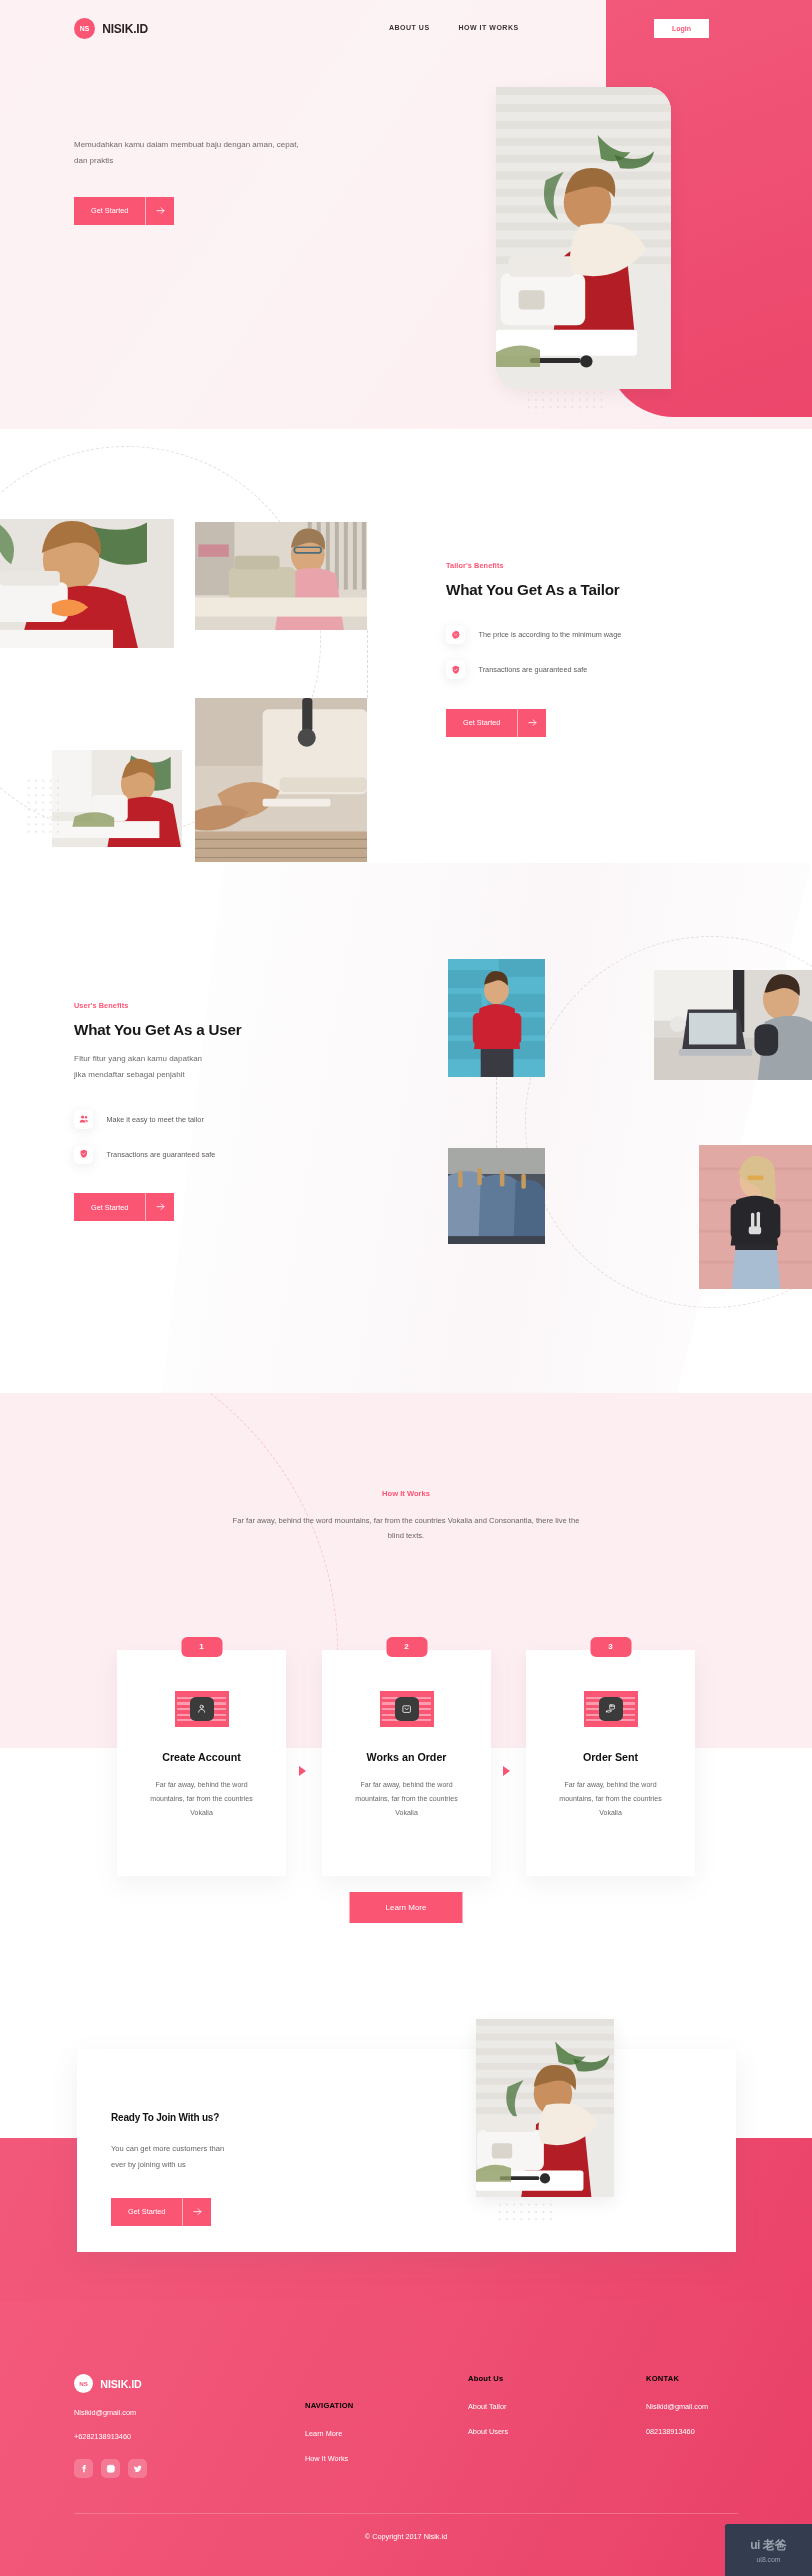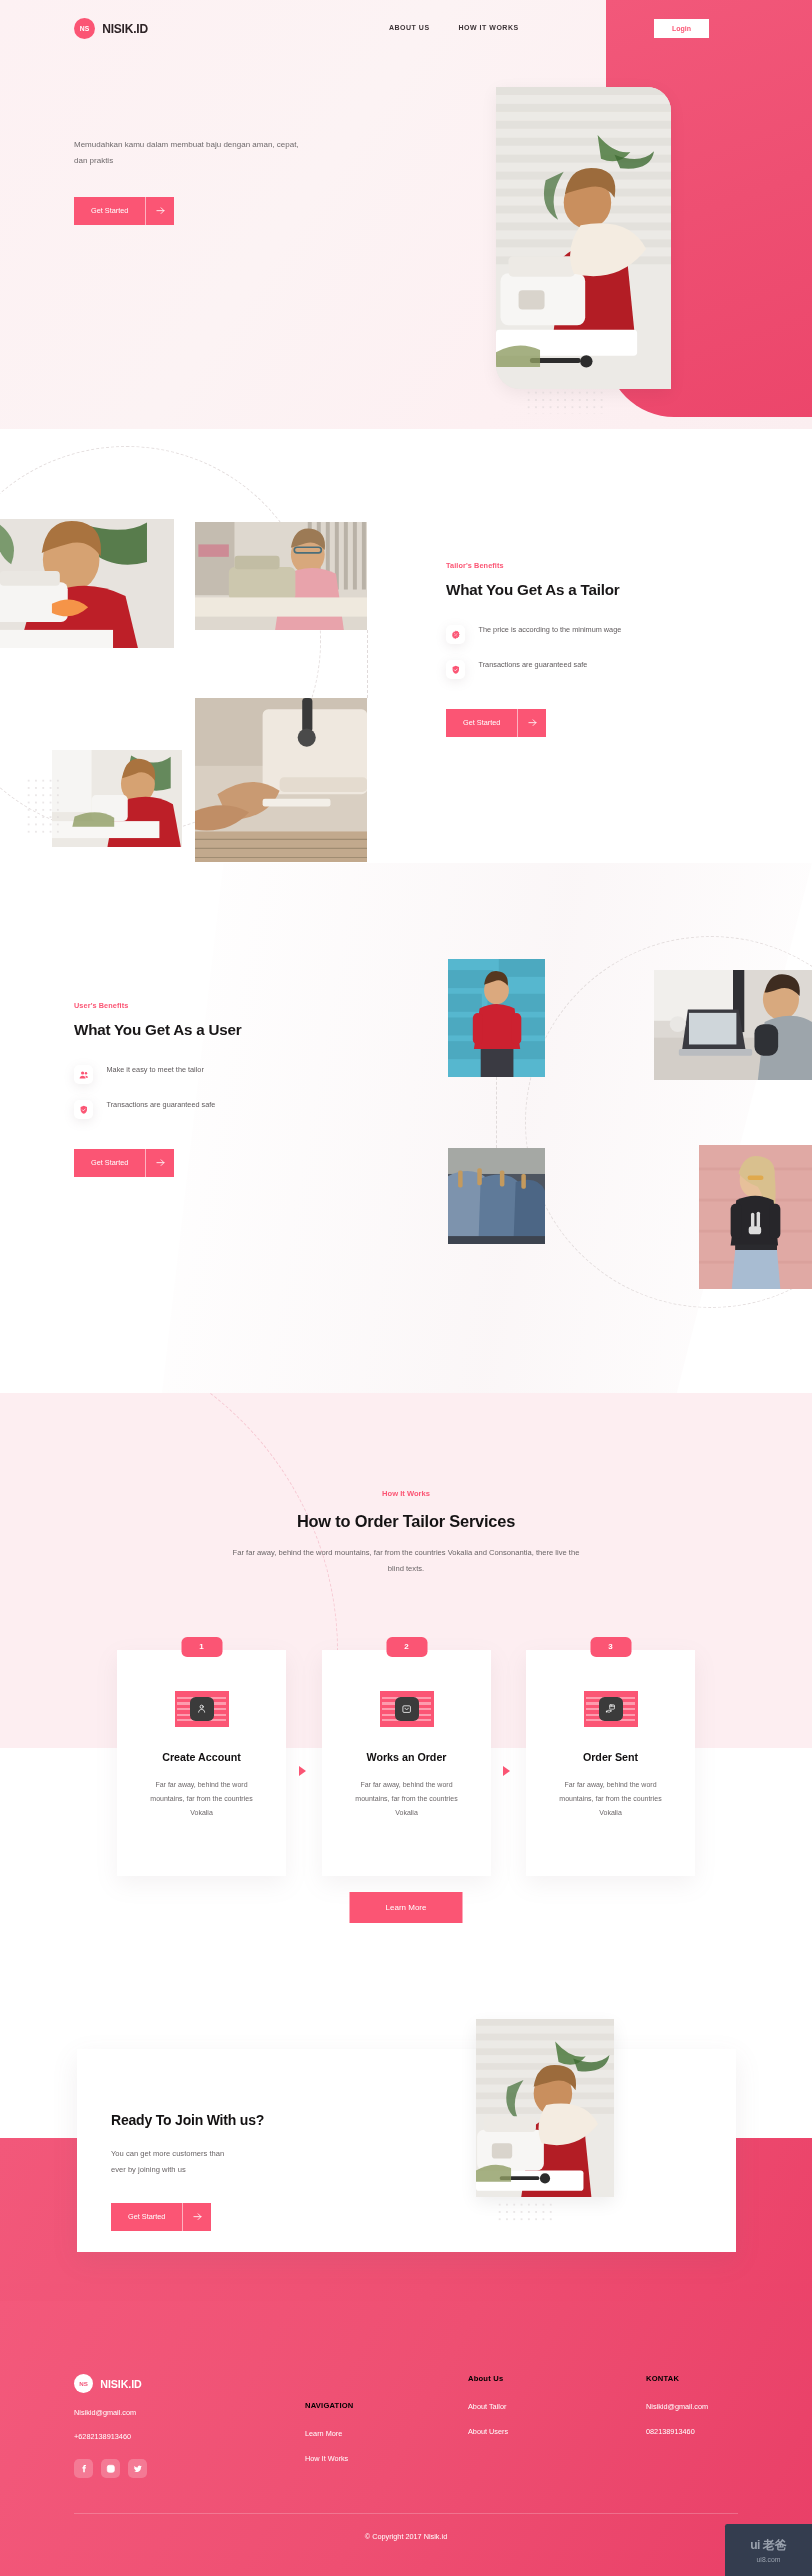--- a/index.html
+++ b/index.html
@@ -138,21 +138,21 @@
     margin-top: 11.3px; font-size: 15.2px; font-weight: 800; color: #191718; letter-spacing: -0.2px;
   }
   .sec-desc { margin-top: 12.4px; font-size: 8px; line-height: 2.0; color: #6f6a6c; }
 
   .benefit-block { position: absolute; }
   .b-tailor { left: 446px; top: 561px; width: 293px; }
   .b-user   { left: 74px; top: 1001px; width: 293px; }
 
   .feature-list { margin-top: 19px; }
   .feature-row {
-    display: flex; gap: 13.5px;
+    display: flex; align-items: center; gap: 13.5px;
     padding: 8px 0;
   }
   .feature-ic {
     width: 19px; height: 19px; border-radius: 5.1px;
     background: #fff;
     box-shadow: 0 2.8px 10.2px rgba(140,120,125,.14);
     display: flex; align-items: center; justify-content: center;
     flex: 0 0 auto;
   }
   .feature-ic svg { width: 9.6px; height: 9.6px; }
@@ -257,21 +257,21 @@
   .cta-pinkband {
     position: absolute; left: 0; top: 2138px; width: 812px; height: 214px;
     background: linear-gradient(115deg, #f2587a 0%, #ee4f72 55%, #eb4269 100%);
   }
   .cta-card {
     position: absolute; left: 77px; top: 2049px;
     width: 659px; height: 203px; background: #fff;
     box-shadow: 0 9px 25px rgba(120,100,105,.10);
   }
   .cta-copy { position: absolute; left: 111px; top: 2112px; width: 293px; z-index: 5; }
-  .cta-title { font-size: 14px; font-weight: 800; color: #131112; letter-spacing: -0.2px; }
+  .cta-title { font-size: 10px; font-weight: 800; color: #131112; letter-spacing: -0.2px; }
   .cta-desc { margin-top: 18px; font-size: 7.6px; line-height: 2.1; color: #6a6567; }
   .cta-photo {
     position: absolute; left: 476px; top: 2019px;
     width: 138px; height: 178px; z-index: 6;
     box-shadow: 0 5.6px 17px rgba(0,0,0,.07);
   }
   .cta-dots { left: 496px; top: 2201px; width: 56px; height: 20.3px; z-index: 6; }
 
   
   .footer {
@@ -590,20 +590,24 @@
       <path d="M64 186 l74 0 l6 69 l-86 0z" fill="#a8bcd2"></path>
       <rect x="86" y="54" width="28" height="8" rx="4" fill="#e0a542" opacity=".85"></rect>
     </svg>
   </div>
 
   <div class="user-line1"></div>
 
   <div class="benefit-block b-user">
     <div class="eyebrow">User's Benefits</div>
     <h2 class="sec-title">What You Get As a User</h2>
+    <p class="sec-desc">
+      <span>FItur fitur yang akan kamu dapatkan</span><br>
+      <span>jika mendaftar sebagai penjahit</span>
+    </p>
     <div class="feature-list">
       <div class="feature-row">
         <span class="feature-ic">
           <svg viewBox="0 0 24 24" fill="#fb5574">
               <circle cx="9" cy="7.5" r="4"></circle>
               <path d="M1.6 21c0-4.1 3.3-6.6 7.4-6.6s7.4 2.5 7.4 6.6z"></path>
               <circle cx="17.5" cy="8" r="3"></circle>
               <path d="M16 14.2c3.6-.5 6.4 1.8 6.4 5.3h-5.2c0-2-.5-3.8-1.2-5.3z"></path>
             </svg>
         </span>
@@ -629,21 +633,20 @@
       </span>
     </div>
   </div>
 
   <section class="how-sec">
     <div class="how-dash-circle"></div>
   </section>
 
   <div class="how-head">
     <div class="how-eyebrow">How It Works</div>
-    <h2 class="how-title">How to Order Tailor Services</h2>
     <p class="how-desc">Far far away, behind the word mountains, far from the countries Vokalia and Consonantia, there live the blind texts.</p>
   </div>
 
   <div class="steps">
     <div class="step-card sc1">
       <div class="step-badge">1</div>
       <div class="step-ic-wrap">
         <div class="step-stripes">
           <i style="top:5.6px"></i>
             <i style="top:11.3px"></i>

